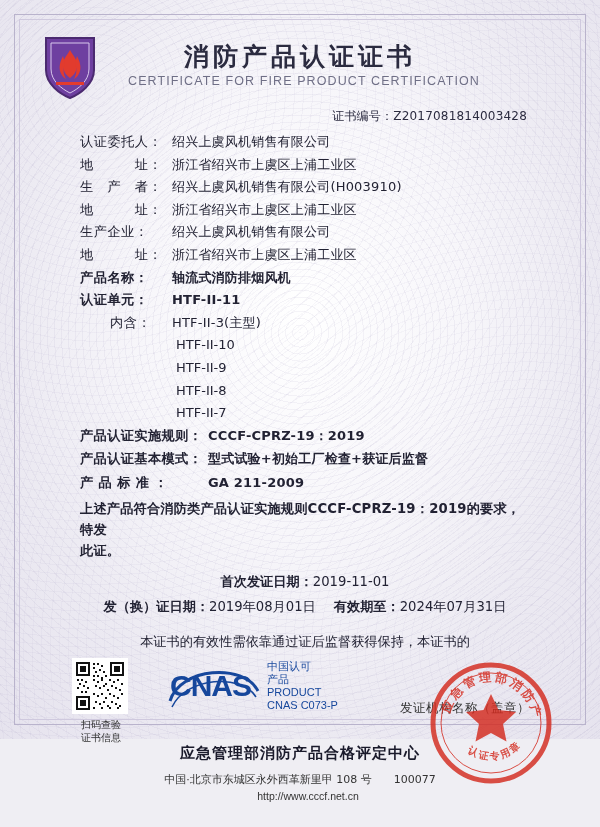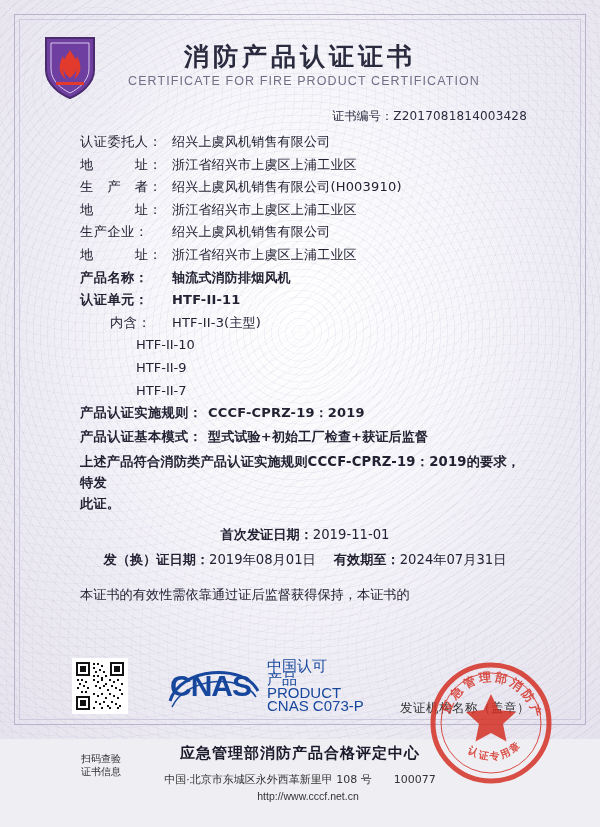--- a/index.html
+++ b/index.html
@@ -91,21 +91,21 @@
     font-size:13.2px;
   }
   .val{
     flex:1;
     font-size:13px;
     letter-spacing:0.2px;
   }
   .val.bold{font-weight:bold;}
   .lbl.bold{font-weight:bold;}
   .sub{
-    margin-left:56px;
+    margin-left:96px;
     font-size:13px;
     margin-bottom:5.6px;
     line-height:17px;
   }
   .rule-row{
     display:flex;align-items:baseline;margin-bottom:5.6px;line-height:18px;
   }
   .rule-lbl{
     flex:0 0 128px;font-weight:bold;letter-spacing:0.4px;font-size:13.2px;
   }
@@ -125,35 +125,36 @@
   .dates{
     text-align:center;
     margin-top:12px;
     font-size:13.2px;
   }
   .dates .d1{ margin-bottom:7px; }
   .issue-line{
     font-size:13.2px;
   }
   .notes{
+    text-align:center;
     margin-top:14px;
     font-size:13.2px;
     line-height:23px;
   }
 
   
   .qr{
     position:absolute;left:72px;top:658px;width:56px;height:56px;
     background:#fff;
     padding:2px;
     box-sizing:border-box;
   }
   .qr svg{display:block;}
   .qr-cap{
-    position:absolute;left:62px;top:752px;width:78px;
+    position:absolute;left:62px;top:718px;width:78px;
     text-align:center;
     font-family:"DejaVu Sans", sans-serif;
     font-size:10px;
     color:#333;
     line-height:13px;
   }
   .cnas{
     position:absolute;left:170px;top:660px;
     display:flex;align-items:center;
   }
@@ -165,21 +166,21 @@
     letter-spacing:-1px;
     position:relative;
   }
   .cnas-swoosh{
     position:absolute;left:-4px;top:-8px;width:96px;height:52px;
     pointer-events:none;
   }
   .cnas-txt{
     margin-left:16px;
     font-family:"DejaVu Sans", sans-serif;
-    font-size:15px;
+    font-size:11px;
     color:#16479c;
     line-height:13px;
   }
   .cnas-txt .en{font-family:"Liberation Sans", sans-serif;}
   .seal{
     position:absolute;left:416px;top:648px;width:150px;height:150px;
   }
   .seal-note{
     position:absolute;left:400px;top:700px;
     font-family:"DejaVu Sans", sans-serif;
@@ -272,29 +273,34 @@
       <div class="lbl bold">认证单元：</div>
       <div class="val bold">HTF-II-11</div>
     </div>
 
     <div class="row">
       <div class="lbl" style="padding-left:30px;box-sizing:border-box;">内含：</div>
       <div class="val">HTF-II-3(主型)</div>
     </div>
     <div class="sub">HTF-II-10</div>
     <div class="sub">HTF-II-9</div>
+    <div class="sub">HTF-II-8</div>
     <div class="sub">HTF-II-7</div>
 
     <div class="rule-row">
       <div class="rule-lbl">产品认证实施规则：</div>
       <div class="val bold">CCCF-CPRZ-19：2019</div>
     </div>
     <div class="rule-row">
       <div class="rule-lbl">产品认证基本模式：</div>
       <div class="val bold">型式试验+初始工厂检查+获证后监督</div>
+    </div>
+    <div class="rule-row">
+      <div class="rule-lbl">产 品 标 准 ：</div>
+      <div class="val bold">GA 211-2009</div>
     </div>
 
     <div class="statement">上述产品符合消防类产品认证实施规则CCCF-CPRZ-19：2019的要求，特发</div>
     <div class="statement2">此证。</div>
 
     <div class="dates">
       <div class="d1">
         <span style="font-weight:bold">首次发证日期：</span><span>2019-11-01</span>
       </div>
       <div class="issue-line">

